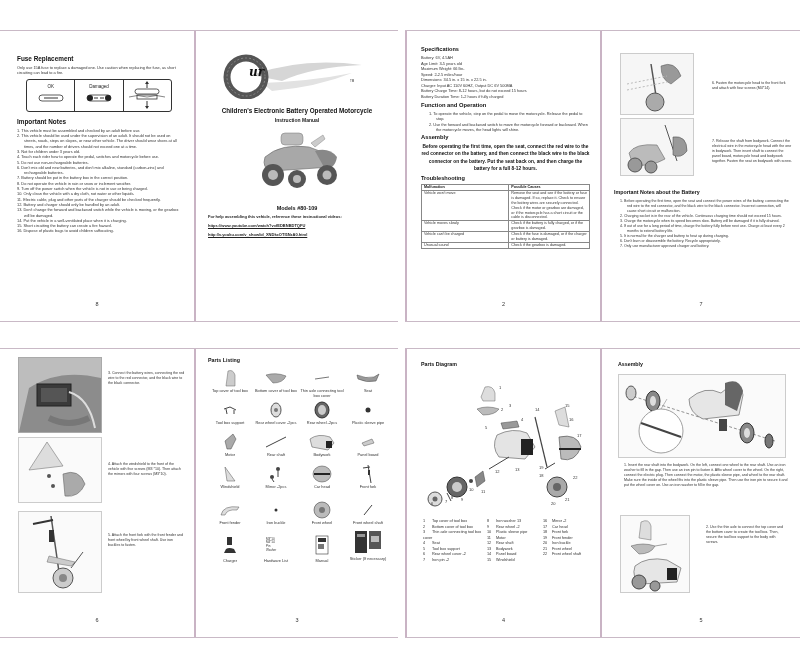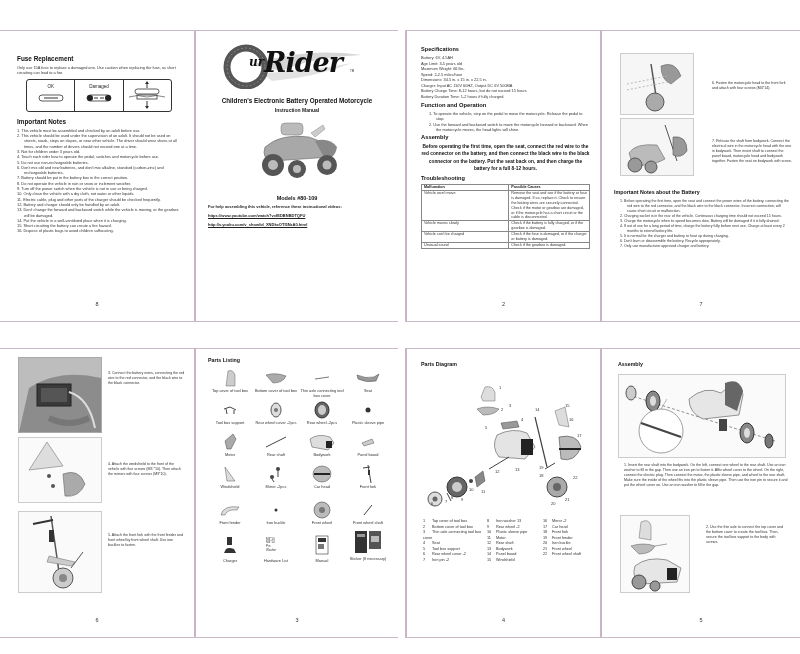--- a/index.html
+++ b/index.html
@@ -77,29 +77,28 @@
       <li>13. Don't change the forward and backward switch while the vehicle is moving, or the gearbox will be damaged.</li>
       <li>14. Put the vehicle in a well-ventilated place when it is charging.</li>
       <li>15. Short circuiting the battery can create a fire hazard.</li>
       <li>16. Dispose of plastic bags to avoid children suffocating.</li>
     </ul>
     <div class="pnum">8</div>
   </div>
   <div class="gutter" style="left:194px"></div>
 
   <div class="page" style="left:196px;width:202px;text-align:center;">
-    <div style="position:relative;margin:12px auto 0;width:150px;height:46px">
+    <div style="position:relative;margin:22px auto 0;width:150px;height:46px">
       <svg width="150" height="46" viewBox="0 0 150 46" style="position:absolute;left:0;top:0">
         <path d="M30 22 Q80 4 140 12 Q90 14 60 28 Z" fill="#d6d6d6"></path>
         <path d="M40 30 Q90 28 130 20 Q95 34 50 38 Z" fill="#e2e2e2"></path>
         <circle cx="24" cy="24" r="19" fill="none" stroke="#555" stroke-width="7"></circle>
         <circle cx="24" cy="24" r="19" fill="none" stroke="#888" stroke-width="1" stroke-dasharray="2 2"></circle>
       </svg>
       <span style="position:absolute;left:27px;top:12px;font-family:'DejaVu Serif',serif;font-style:italic;font-weight:bold;font-size:12px;color:#111">ur</span>
-      <span style="position:absolute;left:42px;top:4px;font-family:'DejaVu Serif',serif;font-style:italic;font-weight:bold;font-size:27px;color:#111;letter-spacing:-1px">Rider</span>
       <span style="position:absolute;left:128px;top:26px;font-size:3px;color:#333">TM</span>
     </div>
     <div style="font-weight:bold;font-size:6.3px;margin-top:8px;color:#111">Children's Electronic Battery Operated Motorcycle</div>
     <div style="font-weight:bold;font-size:5px;margin-top:3px;color:#222">Instruction Manual</div>
     <div style="margin:6px auto 0;width:92px;height:62px;position:relative">
       <svg width="92" height="62" viewBox="0 0 92 62">
         <rect x="30" y="4" width="22" height="12" rx="4" fill="#bbb" stroke="#777" stroke-width="0.5"></rect>
         <path d="M14 28 Q30 14 58 18 L74 24 Q82 28 80 38 L22 42 Q10 40 14 28Z" fill="#a8a8a8" stroke="#666" stroke-width="0.6"></path>
         <path d="M60 14 L72 6 L74 10 L64 18Z" fill="#ccc" stroke="#888" stroke-width="0.5"></path>
         <path d="M64 22 Q78 18 86 28 Q84 40 74 40Z" fill="#888"></path>

